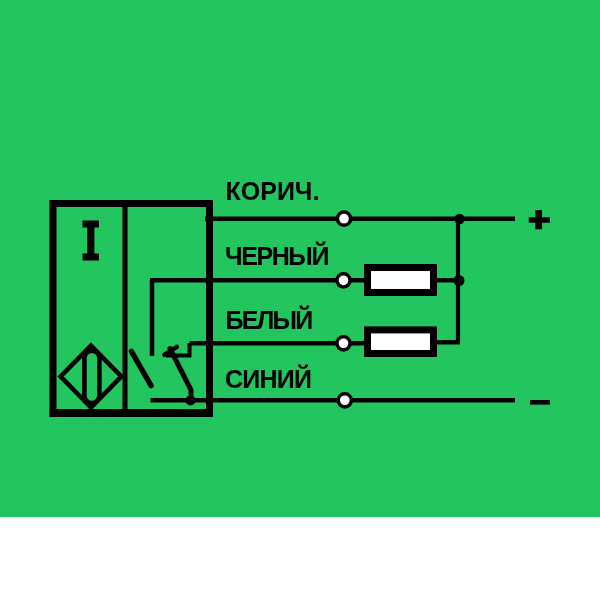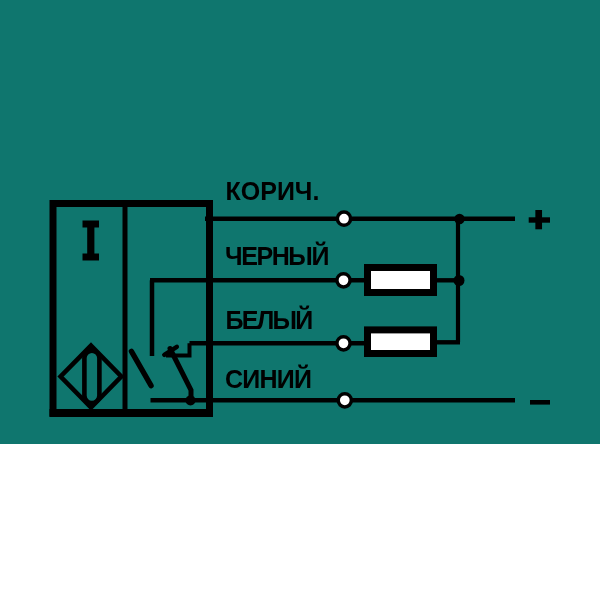--- a/index.html
+++ b/index.html
@@ -1,16 +1,16 @@
 <!DOCTYPE html>
 <html><head>
 <meta charset="utf-8">
 <style>
   html,body{margin:0;padding:0;background:#fff;}
-  #page{width:600px;height:444px;position:relative;background:#0f766e;overflow:hidden;}
+  #page{width:600px;height:517px;position:relative;background:#22c55e;overflow:hidden;}
   svg{position:absolute;left:0;top:0;}
   text{font-family:"Liberation Sans",sans-serif;font-weight:bold;fill:#000;}
 </style>
 </head>
 <body>
 <div id="page">
 <svg width="600" height="600" viewBox="0 0 600 600">
 
   <rect x="53" y="203.5" width="156.5" height="209.5" fill="none" stroke="#000" stroke-width="7"></rect>
   <line x1="125" y1="200" x2="125" y2="416.5" stroke="#000" stroke-width="5"></line>

